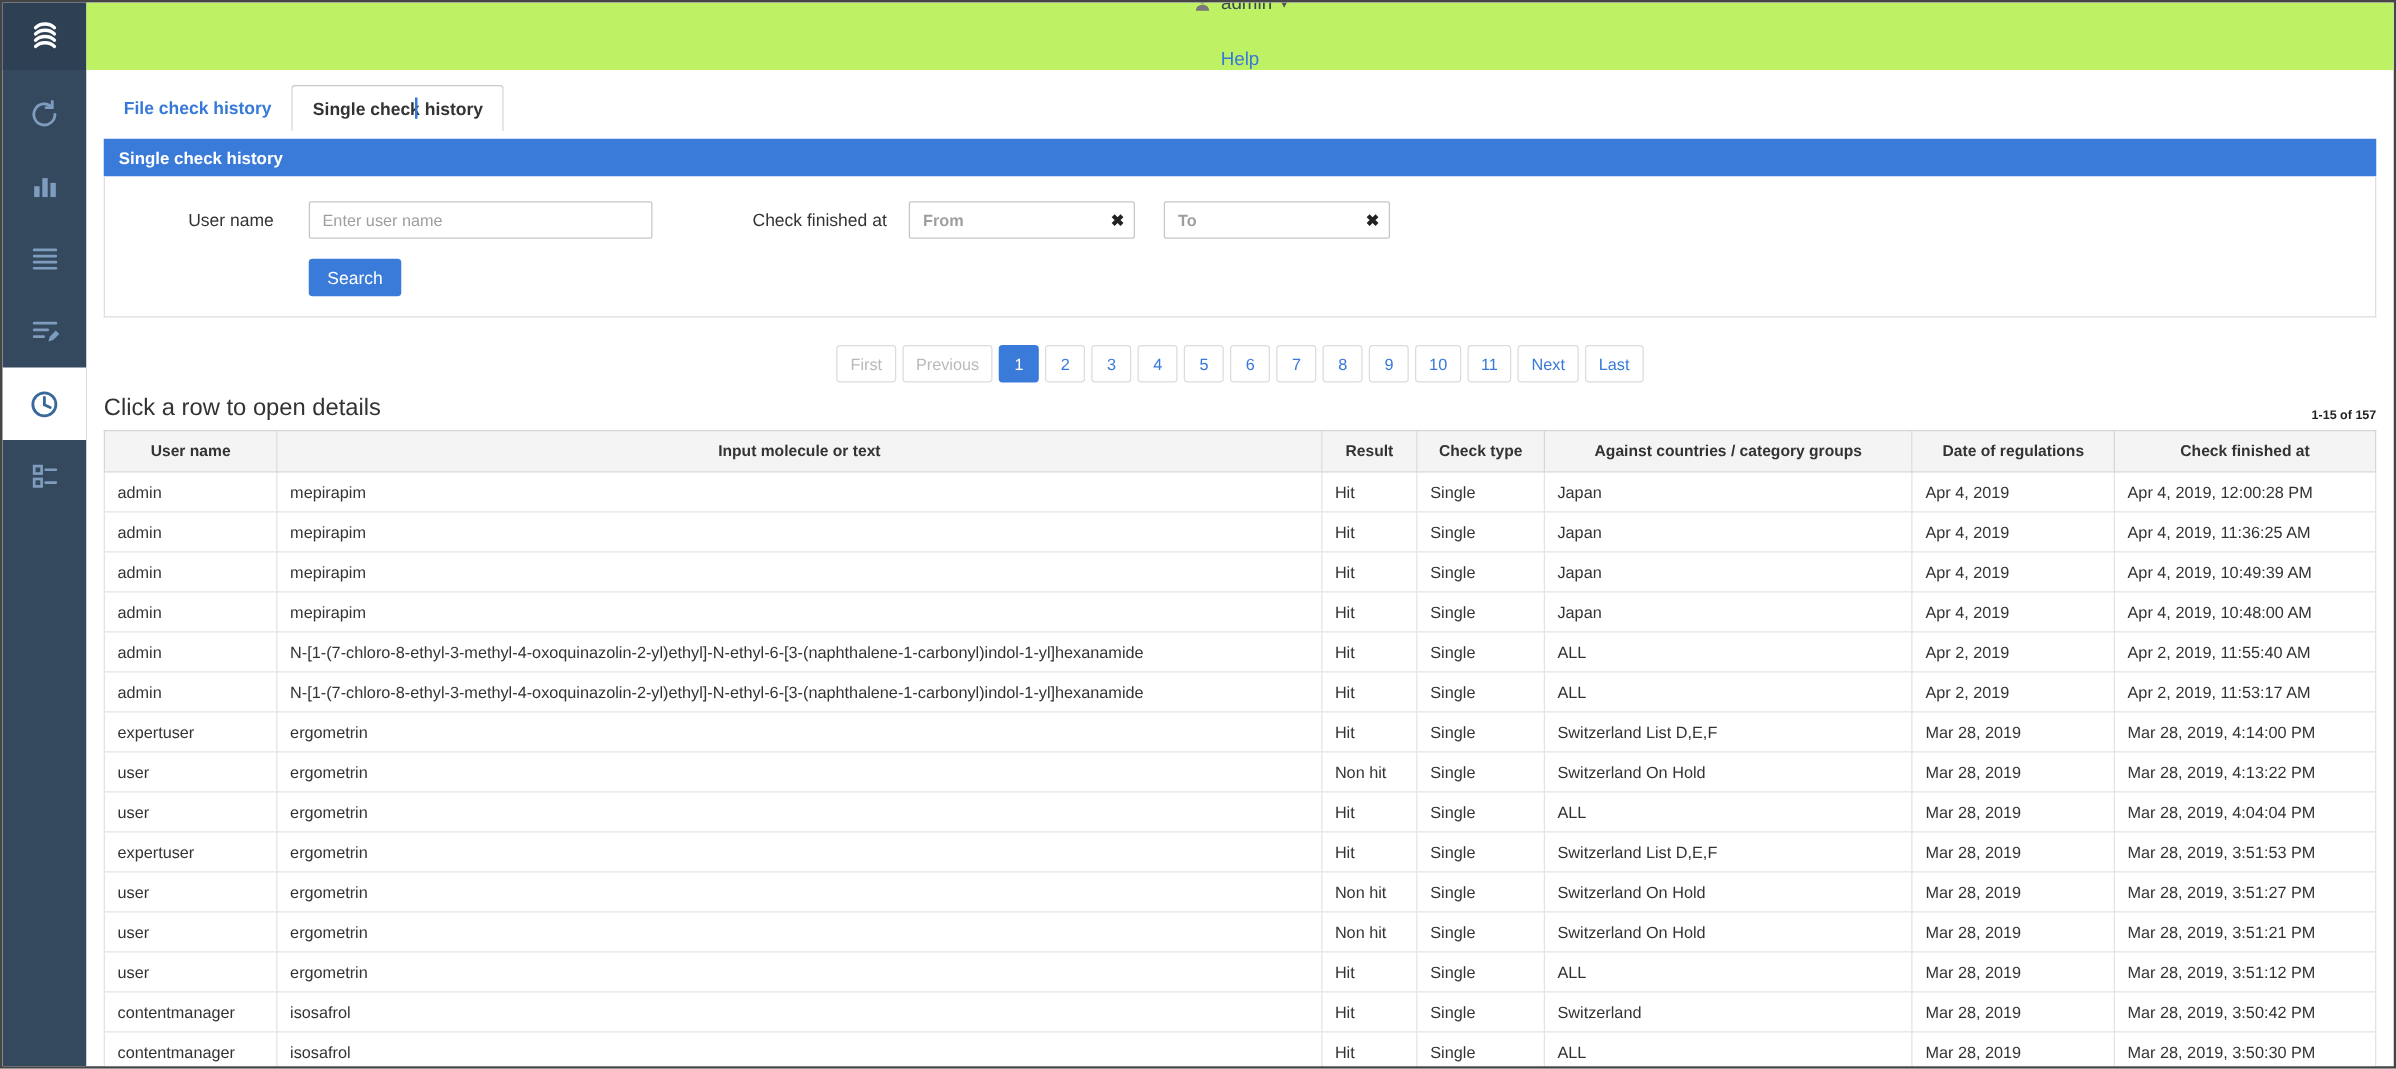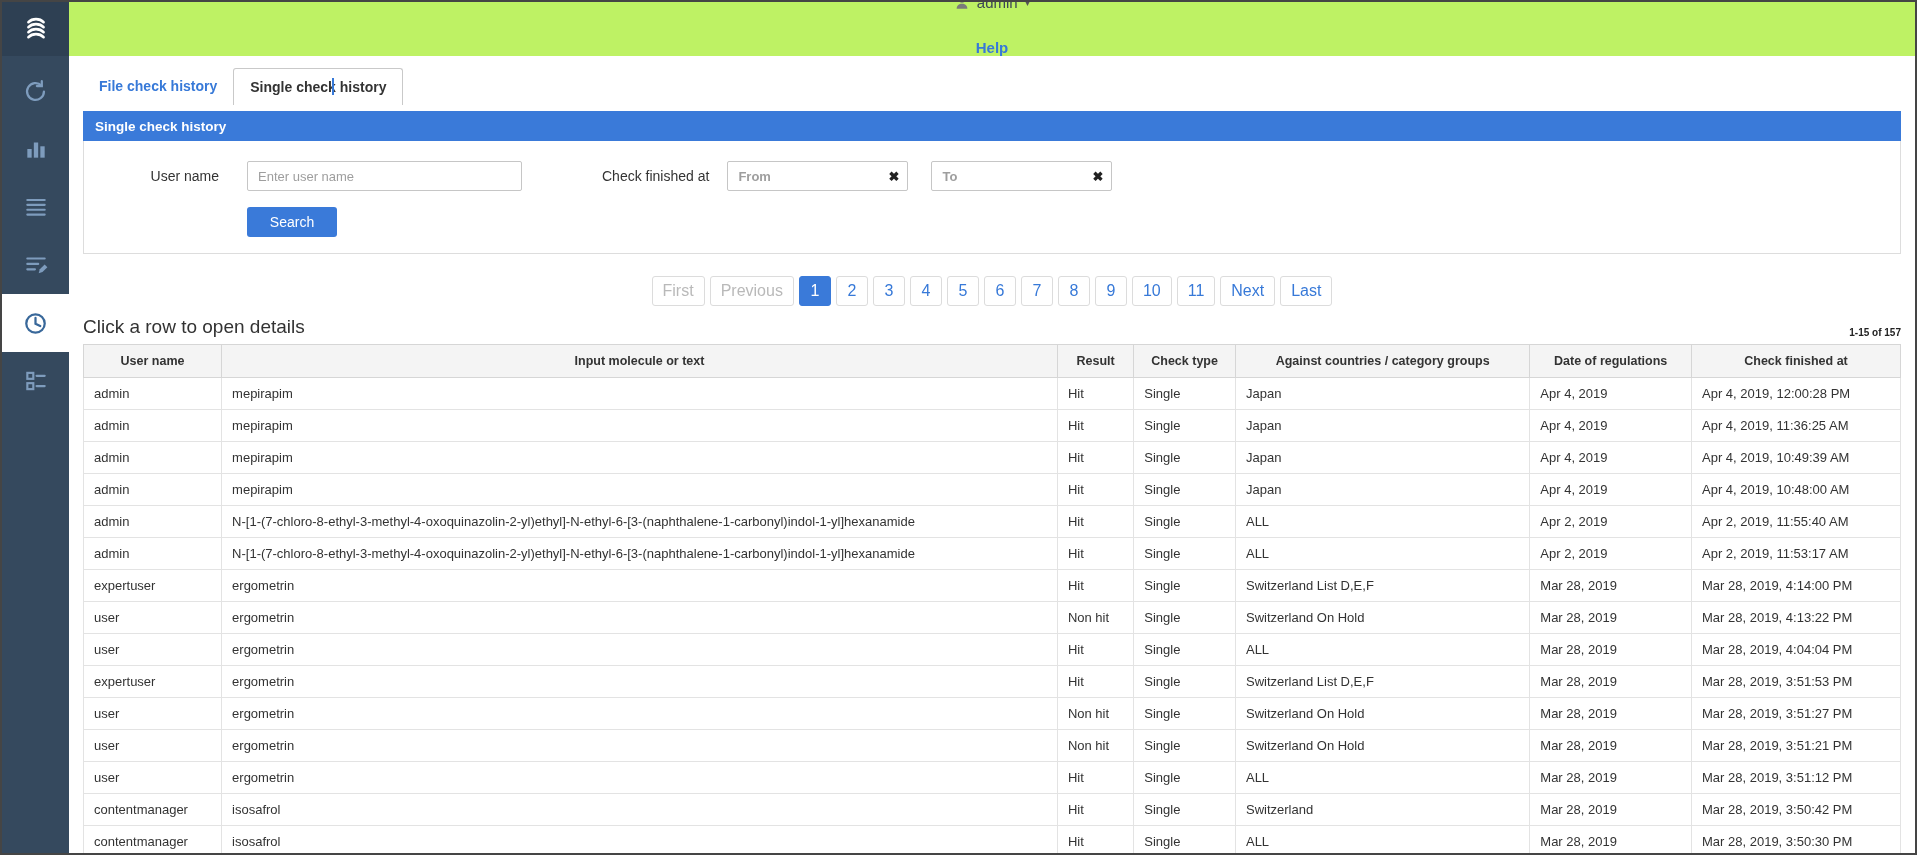--- a/index.html
+++ b/index.html
@@ -12,46 +12,46 @@
   .side-nav { padding-top:6px; display:flex; flex-direction:column; }
   .nav-item { height:58px; display:flex; align-items:center; justify-content:center; color:#7e9cbd; cursor:pointer; }
   .nav-item.active { background:#ffffff; color:#39689a; }
 
   
   .main { flex:1; display:flex; flex-direction:column; min-width:0; overflow:hidden; }
   .topbar { height:54px; background:#bef264; display:flex; align-items:center; justify-content:flex-end; gap:28px; padding:0 26px; font-size:15px; flex-shrink:0;flex-direction:column; }
   .admin-link { color:#4d5d6e; cursor:pointer; }
   .user-menu { display:flex; align-items:center; gap:7px; color:#3c4754; cursor:pointer; }
   .caret { font-size:11px; color:#555; }
-  .help-link { color:#3779d8; cursor:pointer;font-weight:bold; }
+  .help-link { color:#3779d8; cursor:pointer; }
 
   
   .tabs { display:flex; margin:12px 0 6px 14px; align-items:stretch;font-weight:bold; }
   .tab { padding:10px 16px; font-size:14px; color:#3779d8; cursor:pointer; }
   .tab.active { color:#333; background:#fff; border:1px solid #c9c9c9; border-bottom:none; border-radius:3px 3px 0 0; position:relative; }
   .text-cursor { position:absolute; top:9px; left:98px; width:2px; height:17px; background:#3779d8; }
 
   
   .panel-header { margin:0 14px; height:30px; background:#3a7ad9; color:#fff; font-weight:bold; font-size:13.5px; display:flex; align-items:center; padding:0 12px; flex-shrink:0; }
   .panel-body { margin:0 14px; border:1px solid #ddd; border-top:none; padding:20px 0 16px; flex-shrink:0; }
   .filter-row { display:flex; align-items:center; }
   .flabel { font-size:14px; color:#333; }
   .flabel1 { width:135px; text-align:right; margin-right:28px; }
   .flabel2 { margin-left:80px; margin-right:18px; }
   .text-input { height:30px; border:1px solid #c6c6c6; padding:0 10px; font-size:13px; color:#333; border-radius:2px; font-family:inherit; outline:none; }
   .text-input::placeholder { color:#9e9e9e; }
   .user-input { width:275px; }
   .date-wrap { position:relative; display:inline-block; margin-right:23px; }
   .date-input { width:181px; padding-right:30px;font-weight:bold; }
   .clear-x { position:absolute; right:9px; top:50%; transform:translateY(-50%); font-size:13px; font-weight:bold; color:#222; cursor:pointer; line-height:1; }
-  .search-btn { margin:16px 0 0 163px; width:90px; height:30px; background:#3a7ad9; color:#fff; border:none; border-radius:3px; font-size:14px; font-family:inherit; cursor:pointer; }
+  .search-btn { margin:16px 0 0 163px; width:74px; height:30px; background:#3a7ad9; color:#fff; border:none; border-radius:3px; font-size:14px; font-family:inherit; cursor:pointer; }
 
   
   .pagination { display:flex; justify-content:center; gap:5px; margin-top:22px; flex-shrink:0; }
-  .page-btn { min-width:32px; height:30px; padding:0 10px; display:flex; align-items:center; justify-content:center; border:1px solid #dcdcdc; border-radius:3px; background:#fff; color:#3779d8; font-size:16px; cursor:pointer; }
+  .page-btn { min-width:32px; height:30px; padding:0 10px; display:flex; align-items:center; justify-content:center; border:1px solid #dcdcdc; border-radius:3px; background:#fff; color:#3779d8; font-size:13px; cursor:pointer; }
   .page-btn.disabled { color:#b9b9b9; cursor:default; }
   .page-btn.active { background:#3a7ad9; border-color:#3a7ad9; color:#fff; }
 
   
   .status-row { display:flex; justify-content:space-between; align-items:flex-end; margin:10px 14px 6px; }
   .hint { font-size:19px; color:#333; }
   .range { font-weight:bold; font-size:10px; color:#222; }
   table.grid { margin:0 14px; border-collapse:collapse; table-layout:fixed; width:calc(100% - 28px); font-size:13px; color:#333; }
   .grid th { background:#f4f4f4; border:1px solid #d6d6d6; height:33px; font-size:12.5px; font-weight:bold; text-align:center; padding:0 8px; white-space:nowrap; overflow:hidden; text-overflow:ellipsis; }
   .grid td { border:1px solid #e3e3e3; height:32px; padding:0 10px; white-space:nowrap; overflow:hidden; text-overflow:ellipsis; }

